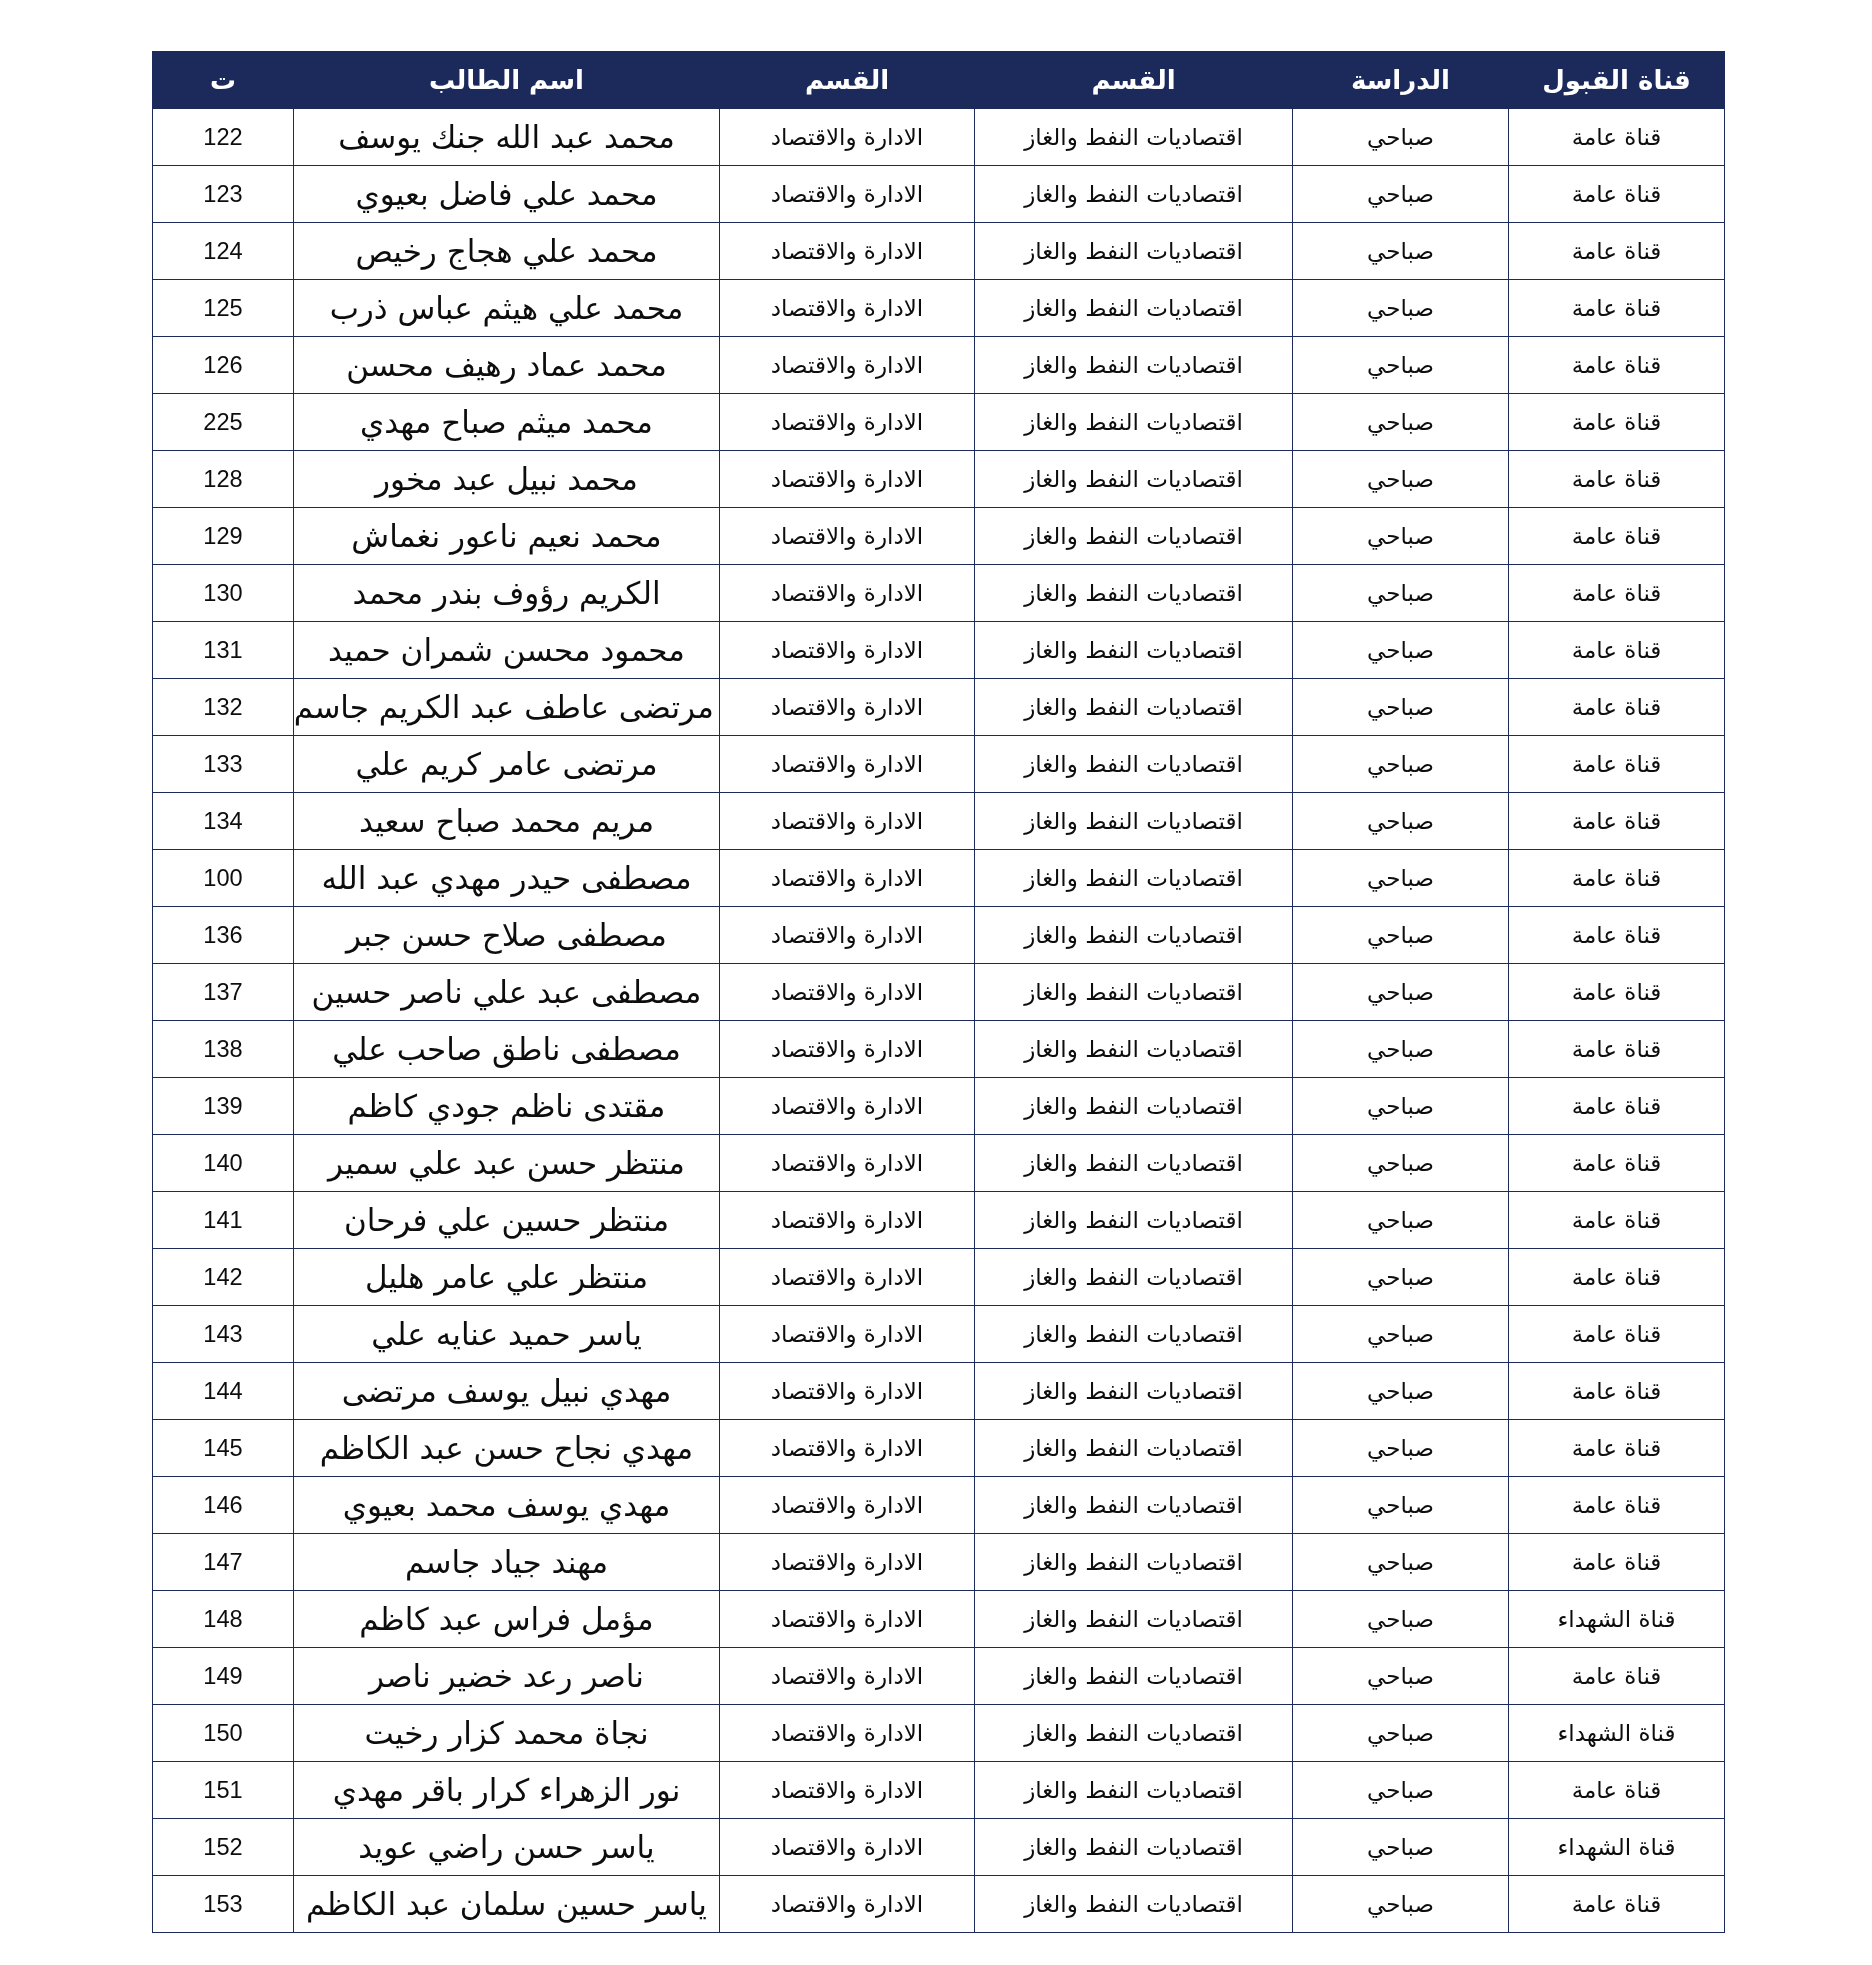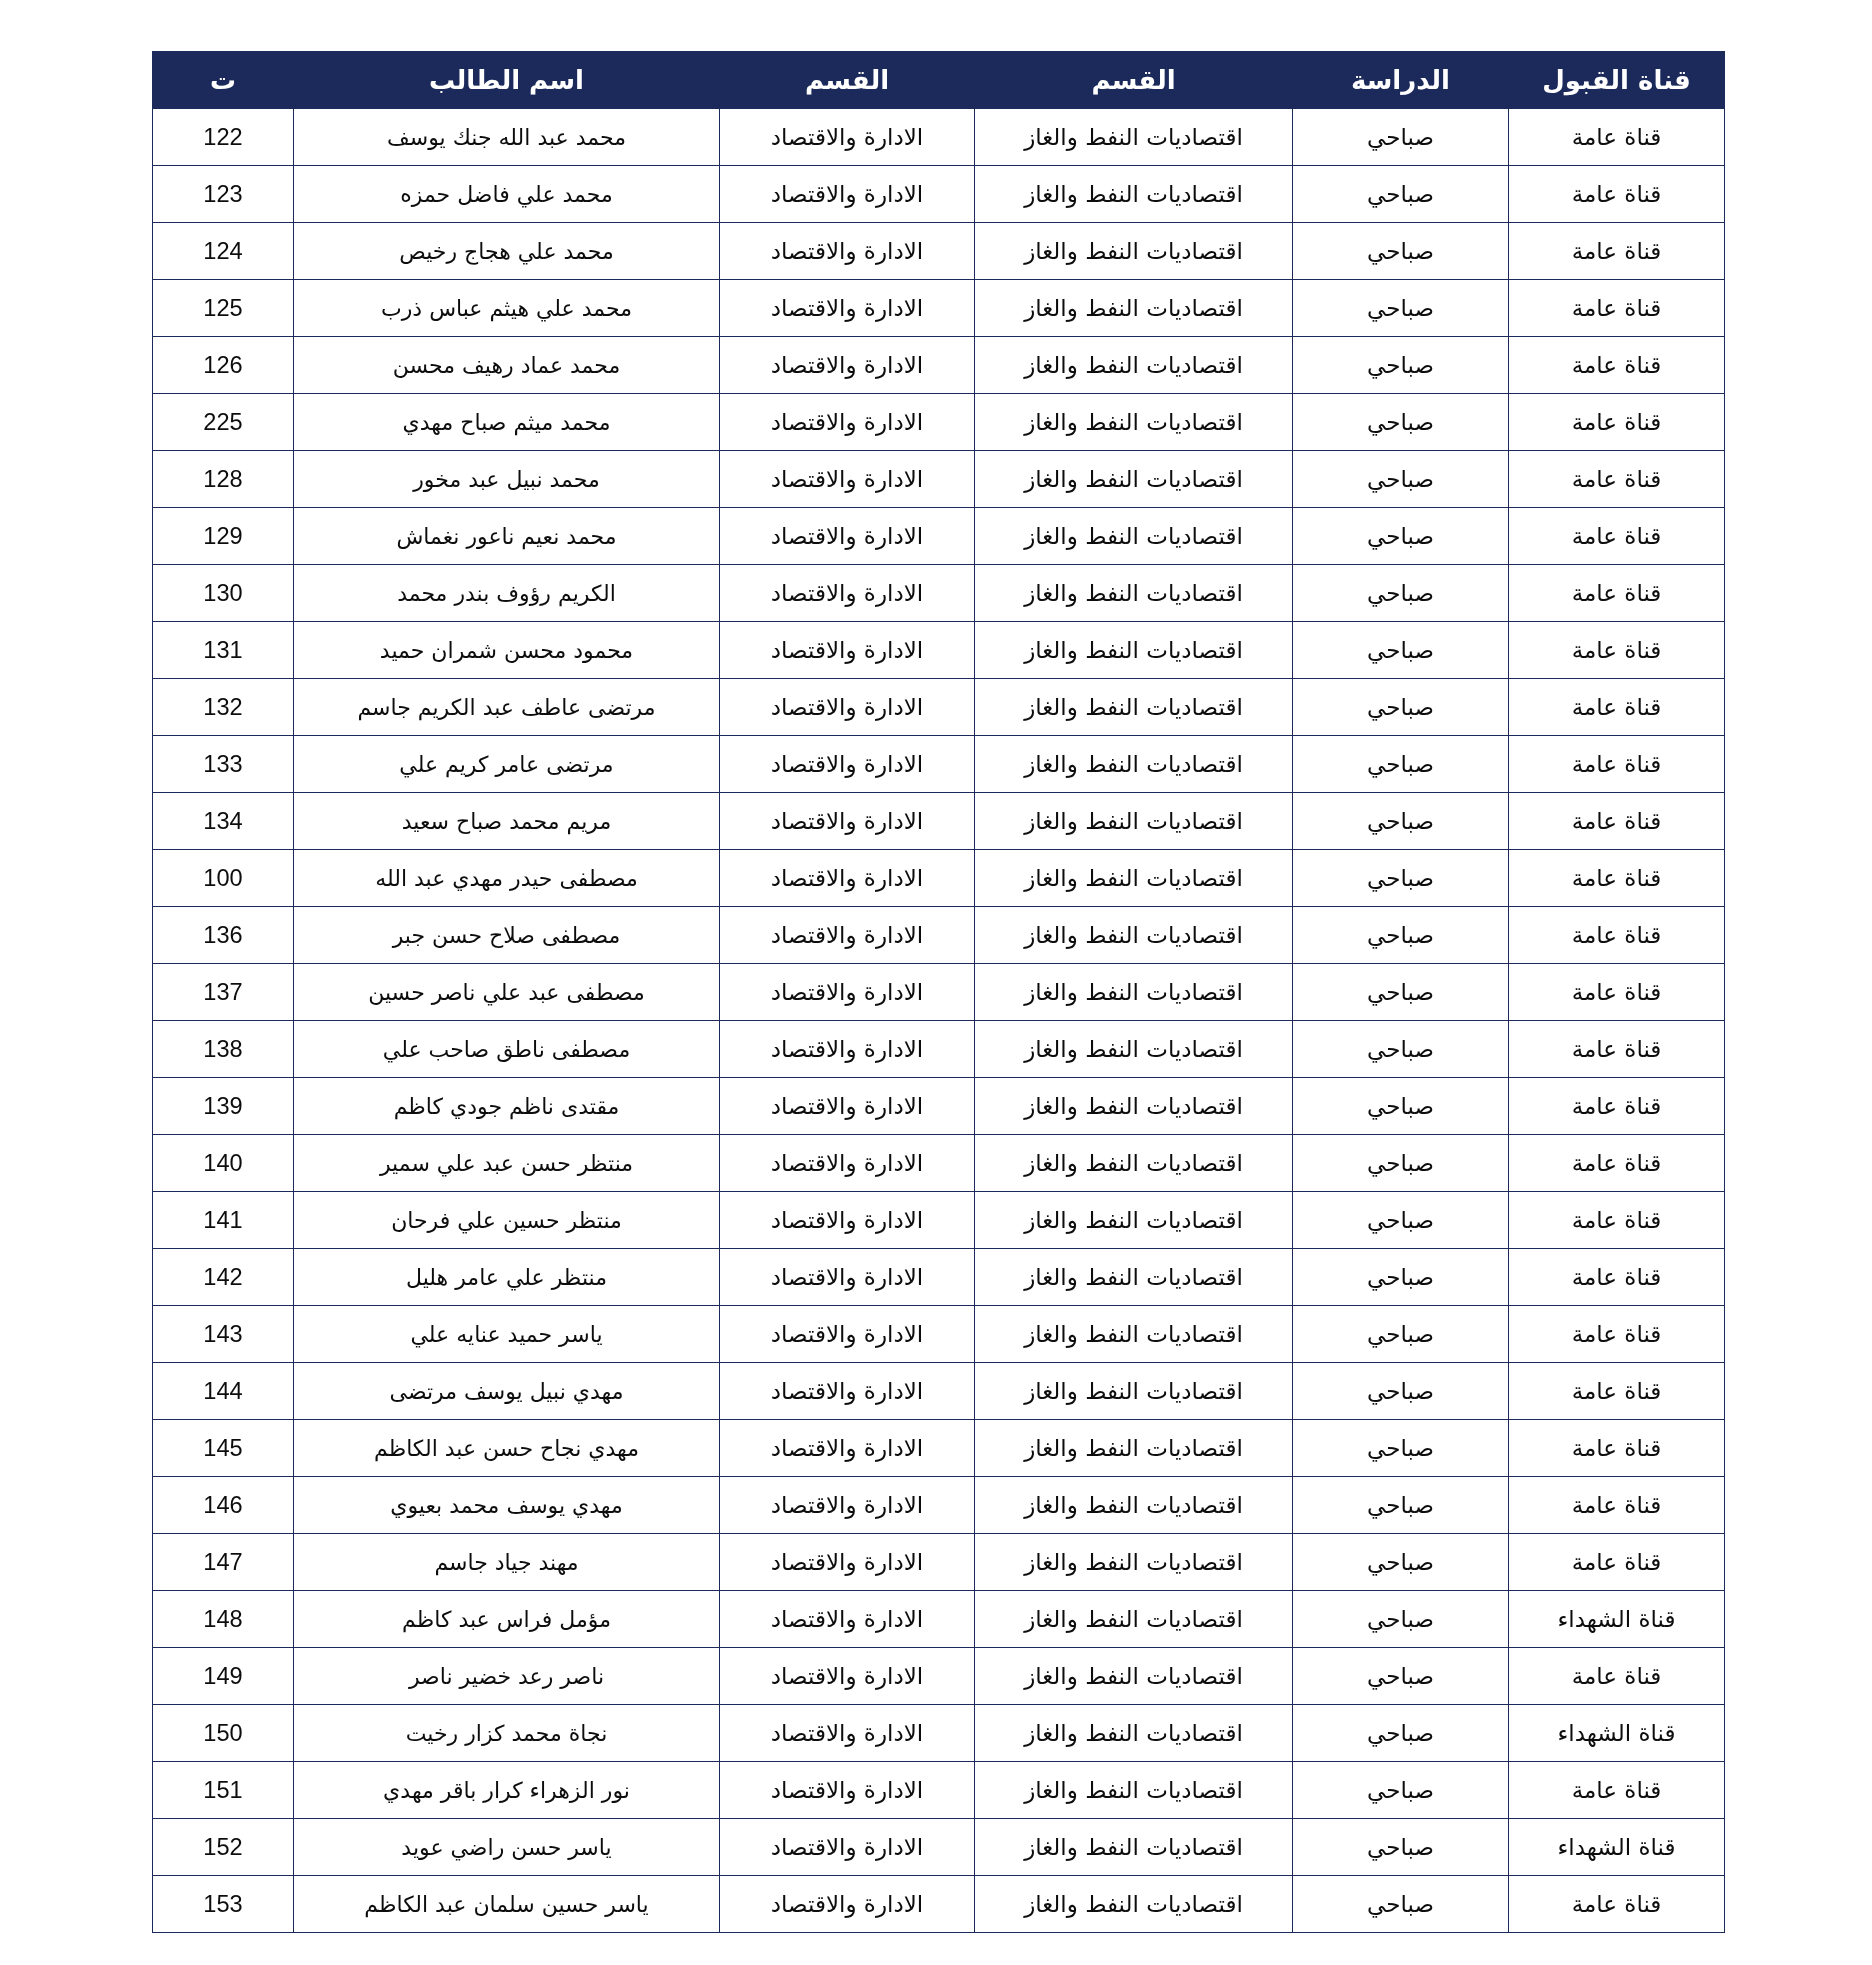--- a/index.html
+++ b/index.html
@@ -63,21 +63,21 @@
     padding: 0 5.2px;
     white-space: nowrap;
     overflow: hidden;
   }
   tbody td.idx {
     font-size: 23.6px;
     font-family: Liberation Sans, sans-serif;
     direction: ltr;
   }
   tbody td.name {
-    font-size: 22px;
+    font-size: 31px;
   }
 </style>
 </head>
 <body>
 
 <div class="sheet">
   <div class="table-wrap">
     <table class="students">
       <colgroup>
         <col class="c-chan">
@@ -104,21 +104,21 @@
             <td>اقتصاديات النفط والغاز</td>
             <td>الادارة والاقتصاد</td>
             <td class="name">محمد عبد الله جنك يوسف</td>
             <td class="idx">122</td>
           </tr>
           <tr>
             <td>قناة عامة</td>
             <td>صباحي</td>
             <td>اقتصاديات النفط والغاز</td>
             <td>الادارة والاقتصاد</td>
-            <td class="name">محمد علي فاضل حمزه</td>
+            <td class="name">محمد علي فاضل بعيوي</td>
             <td class="idx">123</td>
           </tr>
           <tr>
             <td>قناة عامة</td>
             <td>صباحي</td>
             <td>اقتصاديات النفط والغاز</td>
             <td>الادارة والاقتصاد</td>
             <td class="name">محمد علي هجاج رخيص</td>
             <td class="idx">124</td>
           </tr>

